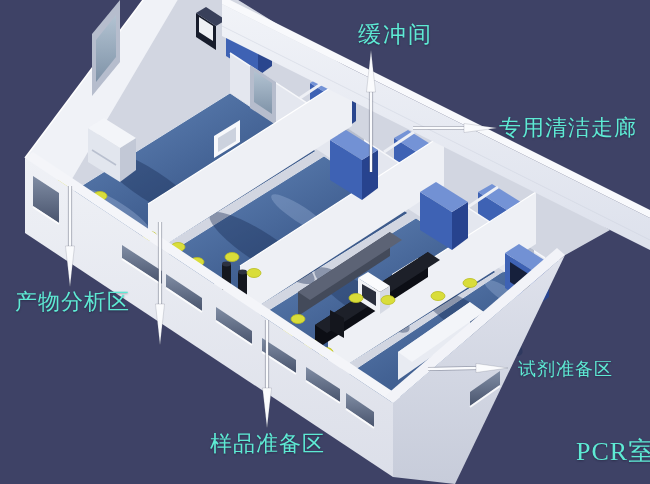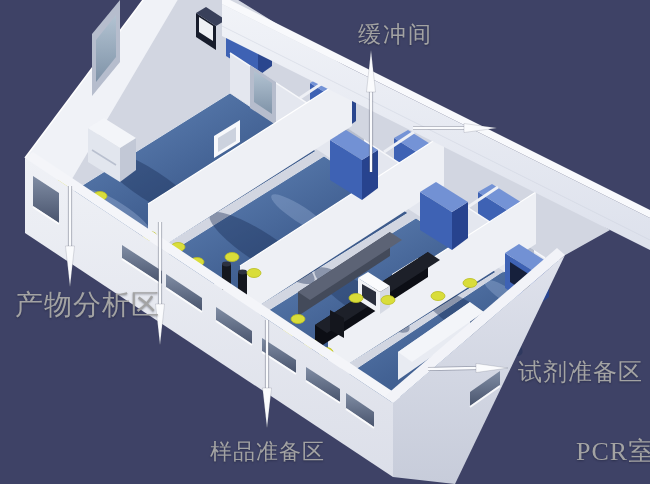--- a/index.html
+++ b/index.html
@@ -1,26 +1,26 @@
 <!DOCTYPE html>
 <html><head>
 <meta charset="utf-8">
 <style>
   html,body{margin:0;padding:0;background:#3e4266;}
   .stage{position:relative;width:650px;height:484px;background:#3e4266;overflow:hidden;
          font-family:"Liberation Serif","DejaVu Serif",serif;}
   .stage svg{position:absolute;left:0;top:0;}
-  .lbl{position:absolute;color:#a3a3a3;white-space:nowrap;line-height:1.05;
+  .lbl{position:absolute;color:#5eead4;white-space:nowrap;line-height:1.05;
        text-shadow:0 1px 2px rgba(10,12,25,.35);}
   .lbl-buffer   {left:358px;top:23px; font-size:23px;letter-spacing:2px;}
   .lbl-corridor {left:499px;top:116px;font-size:22px;letter-spacing:1px;}
-  .lbl-product  {left:15px; top:290px;font-size:28px;letter-spacing:1px;}
+  .lbl-product  {left:15px; top:290px;font-size:22px;letter-spacing:1px;}
   .lbl-gene     {left:106px;top:351px;font-size:22px;letter-spacing:1px;}
-  .lbl-sample   {left:210px;top:432px;font-size:22px;letter-spacing:1px;margin-top:8px;}
-  .lbl-reagent  {left:518px;top:360px;font-size:24px;letter-spacing:1px;}
+  .lbl-sample   {left:210px;top:432px;font-size:22px;letter-spacing:1px;}
+  .lbl-reagent  {left:518px;top:360px;font-size:18px;letter-spacing:1px;}
   .lbl-pcr      {left:529px;top:438px;font-size:26px;letter-spacing:1px;margin-left:47px;}
 </style>
 </head>
 <body>
 
 <div class="stage">
 
 <svg width="650" height="484" viewBox="0 0 650 484">
   <defs>
     <linearGradient id="gFloor" x1="0" y1="0" x2="0.9" y2="1">
@@ -303,18 +303,19 @@
     </g>
     <g>
       <line x1="428" y1="369" x2="478" y2="368" stroke="rgba(40,45,70,0.35)" stroke-width="4.2"></line>
       <line x1="428" y1="369" x2="478" y2="368" stroke="#fafbfd" stroke-width="2.4"></line>
       <polygon points="508,368 476,363.5 476,372.5" fill="#fafbfd" stroke="rgba(40,45,70,0.3)" stroke-width="0.5"></polygon>
     </g>
   </g>
 </svg>
 
 <div class="lbl lbl-buffer">缓冲间</div>
+<div class="lbl lbl-corridor">专用清洁走廊</div>
 <div class="lbl lbl-product">产物分析区</div>
 <div class="lbl lbl-sample">样品准备区</div>
 <div class="lbl lbl-reagent">试剂准备区</div>
 <div class="lbl lbl-pcr">PCR室</div>
 
 </div>
 
 </body></html>

